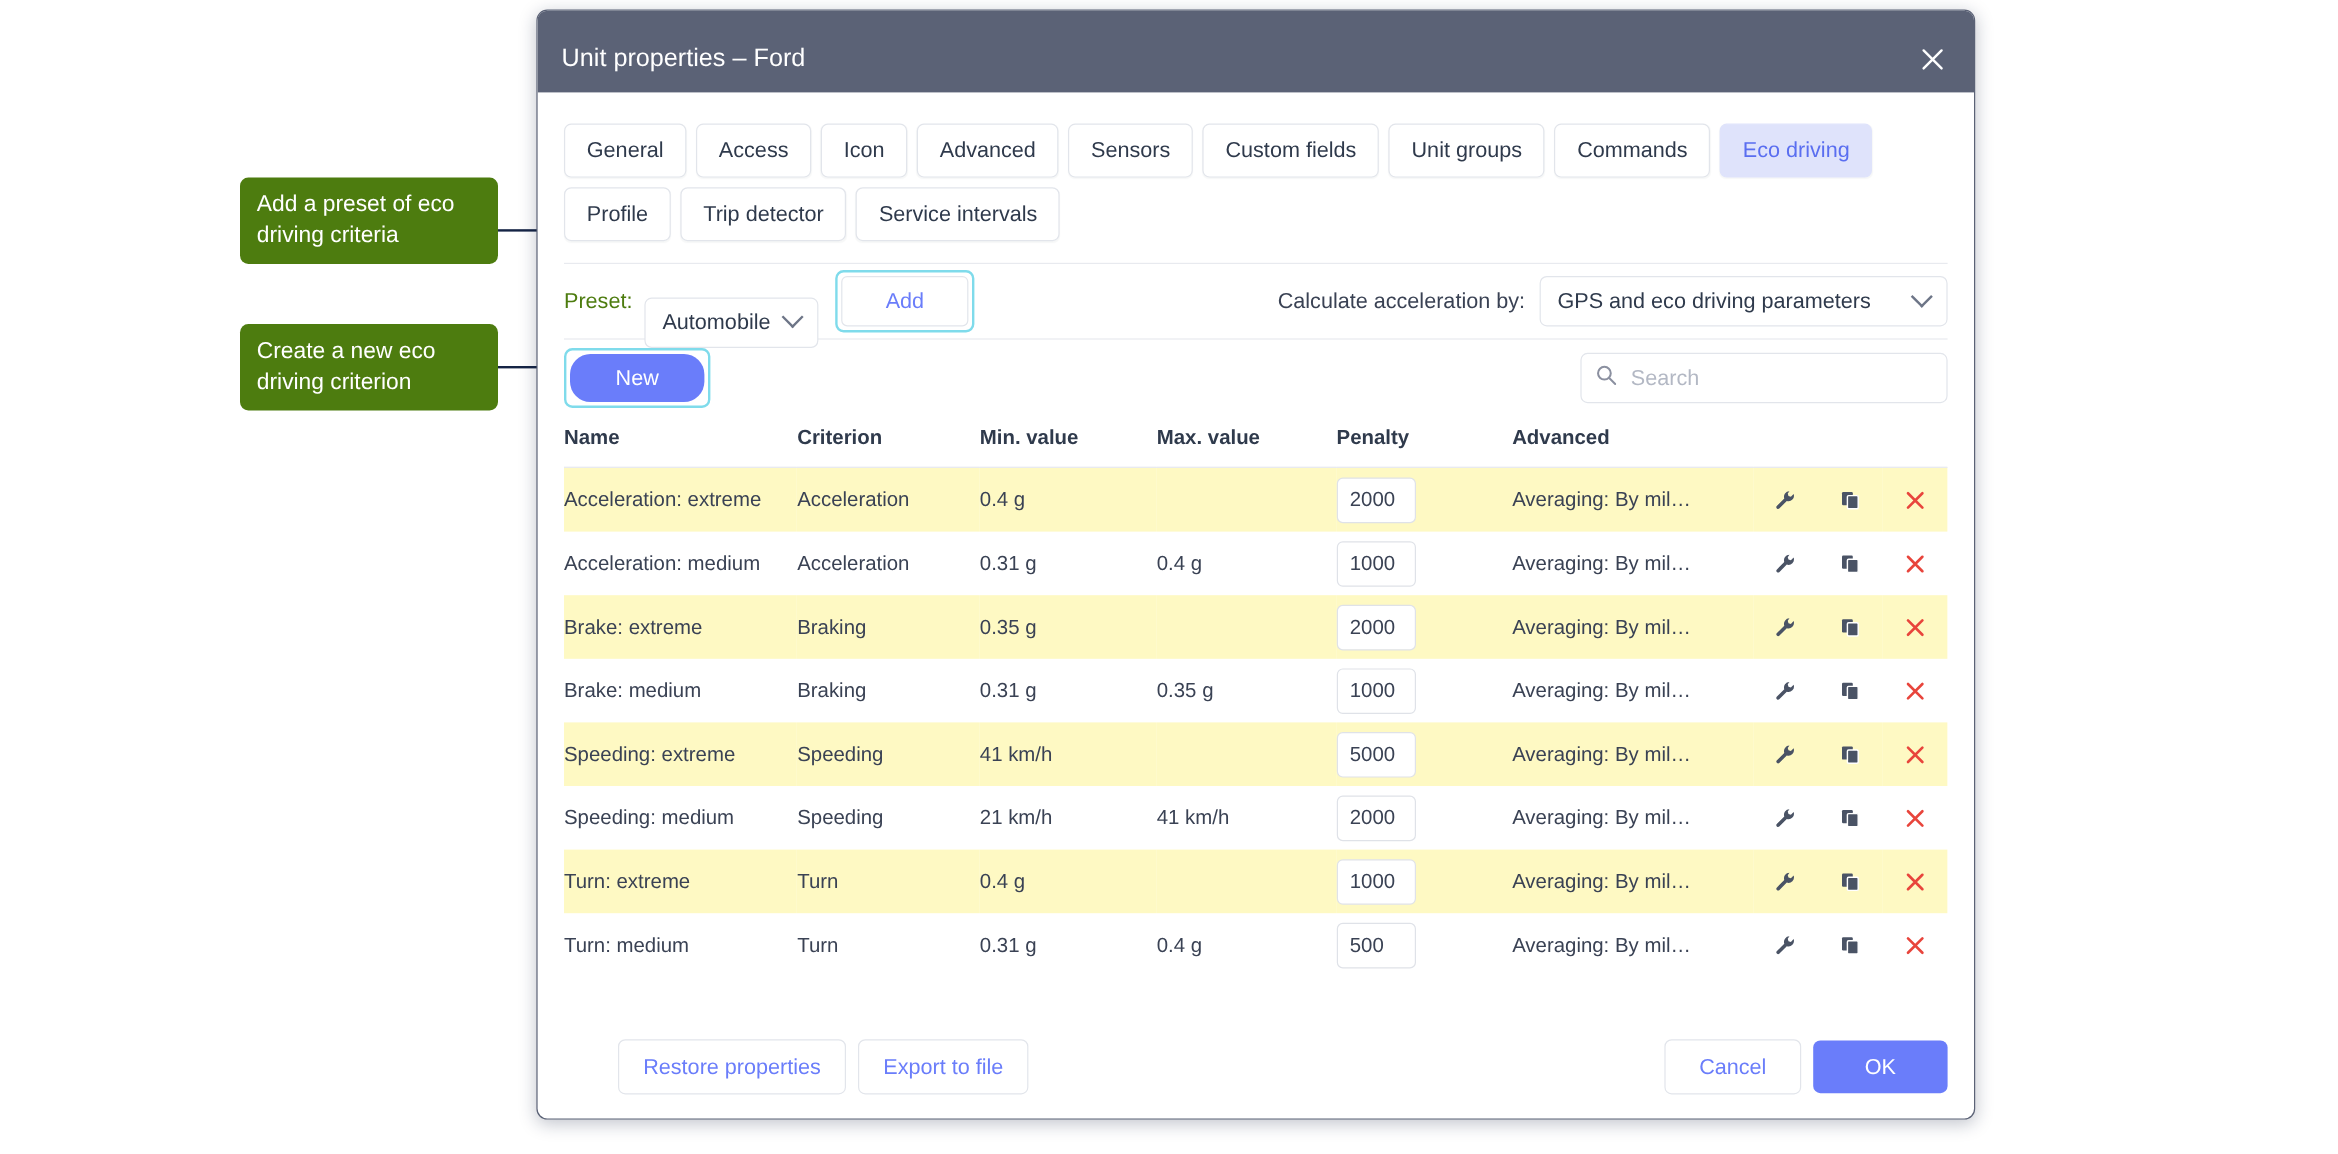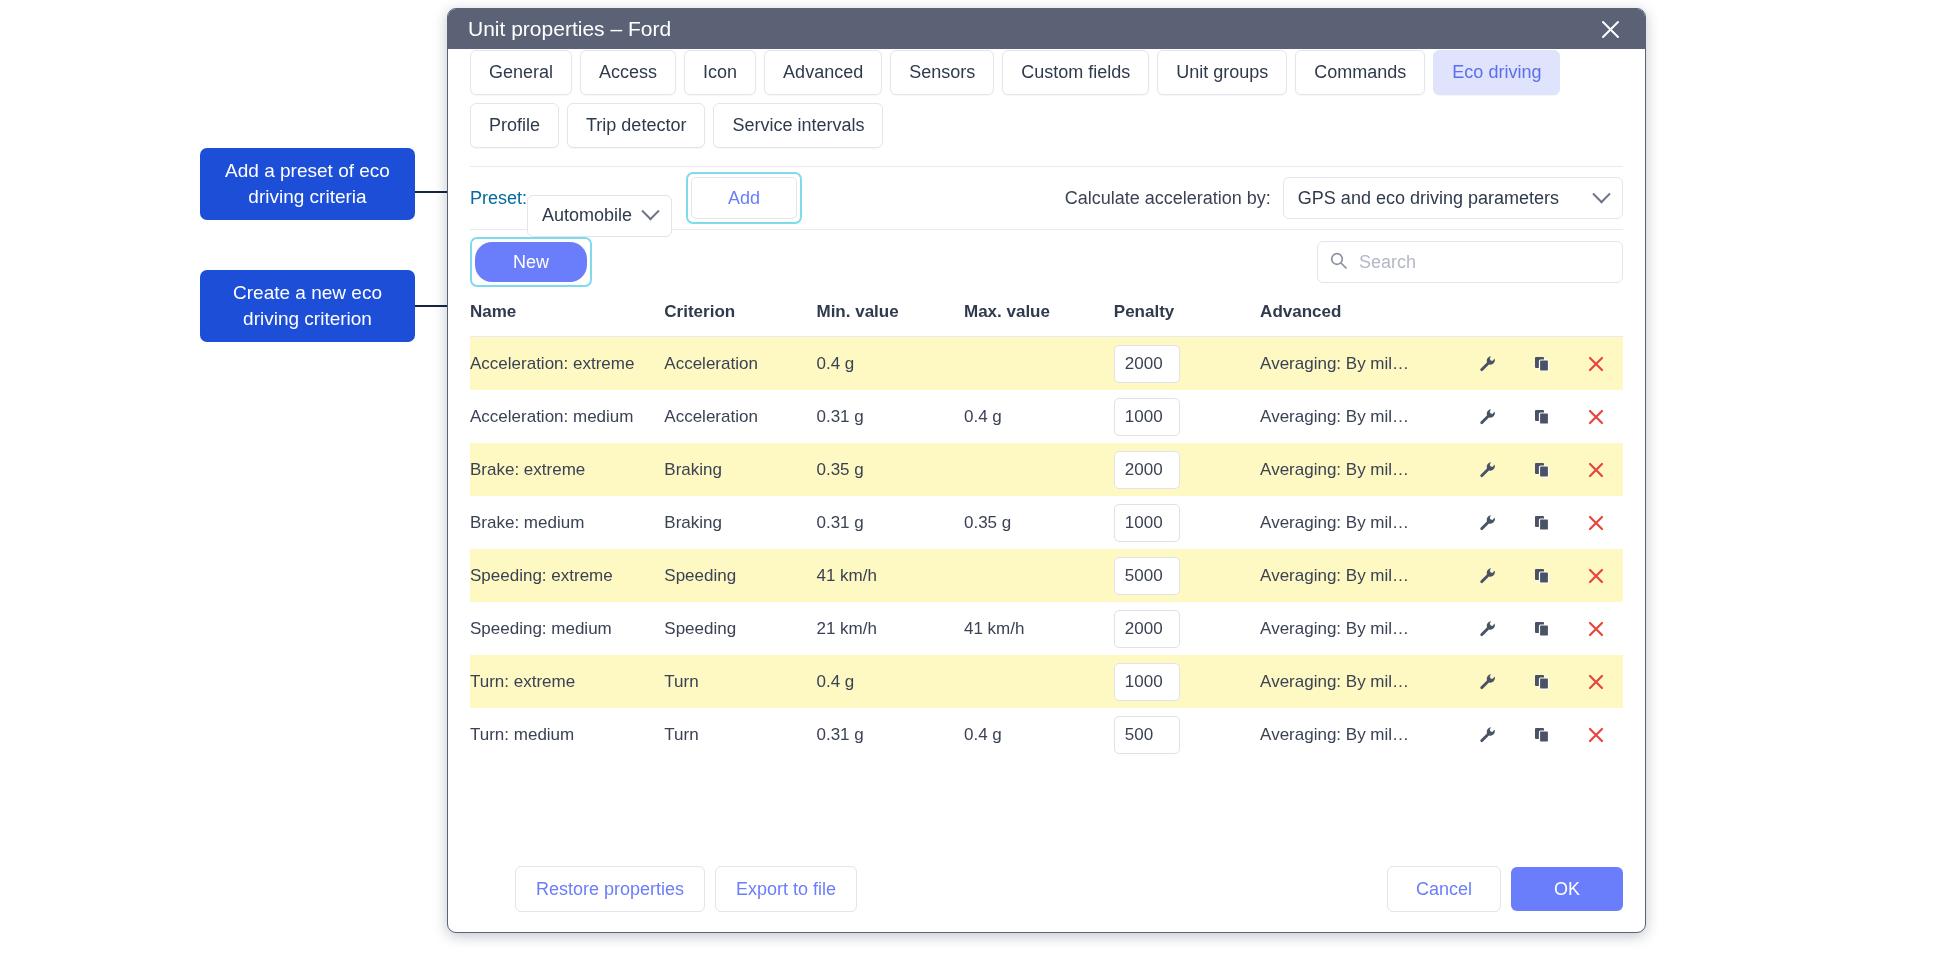--- a/index.html
+++ b/index.html
@@ -12,26 +12,25 @@
     height: 962px;
     background: #ffffff;
     font-family: "Liberation Sans", sans-serif;
     overflow: hidden;
     position: relative;
   }
 
   
   .callout {
     position: absolute;
-    background: #1d4ed8;
+    background: #4d7c0f;
     color: #ffffff;
     border-radius: 7px;
     font-size: 19px;
     line-height: 26px;
-    text-align: center;
     display: flex;
     align-items: center;
     justify-content: center;
     padding: 12px 14px;
     box-sizing: border-box;
   }
   #callout-preset {
     left: 200px;
     top: 148px;
     width: 215px;
@@ -65,25 +64,25 @@
     background: #ffffff;
     border-radius: 9px;
     border: 1px solid #5b6276;
     box-shadow: 0 3px 14px rgba(20,30,60,0.26);
     box-sizing: border-box;
     overflow: hidden;
     display: flex;
     flex-direction: column;
   }
   #dialog-header {
-    height: 40px;
+    height: 56px;
     background: #5b6276;
     display: flex;
     align-items: center;
-    padding: 0 18px 0 20px;
+    padding: 12px 18px 0 20px;
     flex: none;
   }
   #dialog-title {
     color: #ffffff;
     font-size: 21px;
     flex: 1;
   }
   #close-btn {
     width: 34px;
     height: 34px;
@@ -98,21 +97,21 @@
     flex: 1;
     display: flex;
     flex-direction: column;
     padding: 0 22px;
     box-sizing: border-box;
     min-height: 0;
   }
 
   
   .tab-rows {
-    padding-top: 1px;
+    padding-top: 26px;
     flex: none;
   }
   .tab-row {
     display: flex;
     gap: 8px;
     margin-bottom: 8px;
   }
   .tab {
     border: 1px solid #e2e5eb;
     border-radius: 6px;
@@ -140,22 +139,22 @@
   
   .preset-bar {
     display: flex;
     align-items: center;
     height: 62px;
     flex: none;
     position: relative;
   }
   .preset-label {
     font-size: 18px;
-    color: #0369a1;
-    margin-right: 0;
+    color: #4d7c0f;
+    margin-right: 10px;
   }
   .select {
     border: 1px solid #e2e5eb;
     border-radius: 6px;
     background: #ffffff;
     height: 42px;
     display: flex;
     align-items: center;
     padding: 0 14px;
     font-size: 18px;

